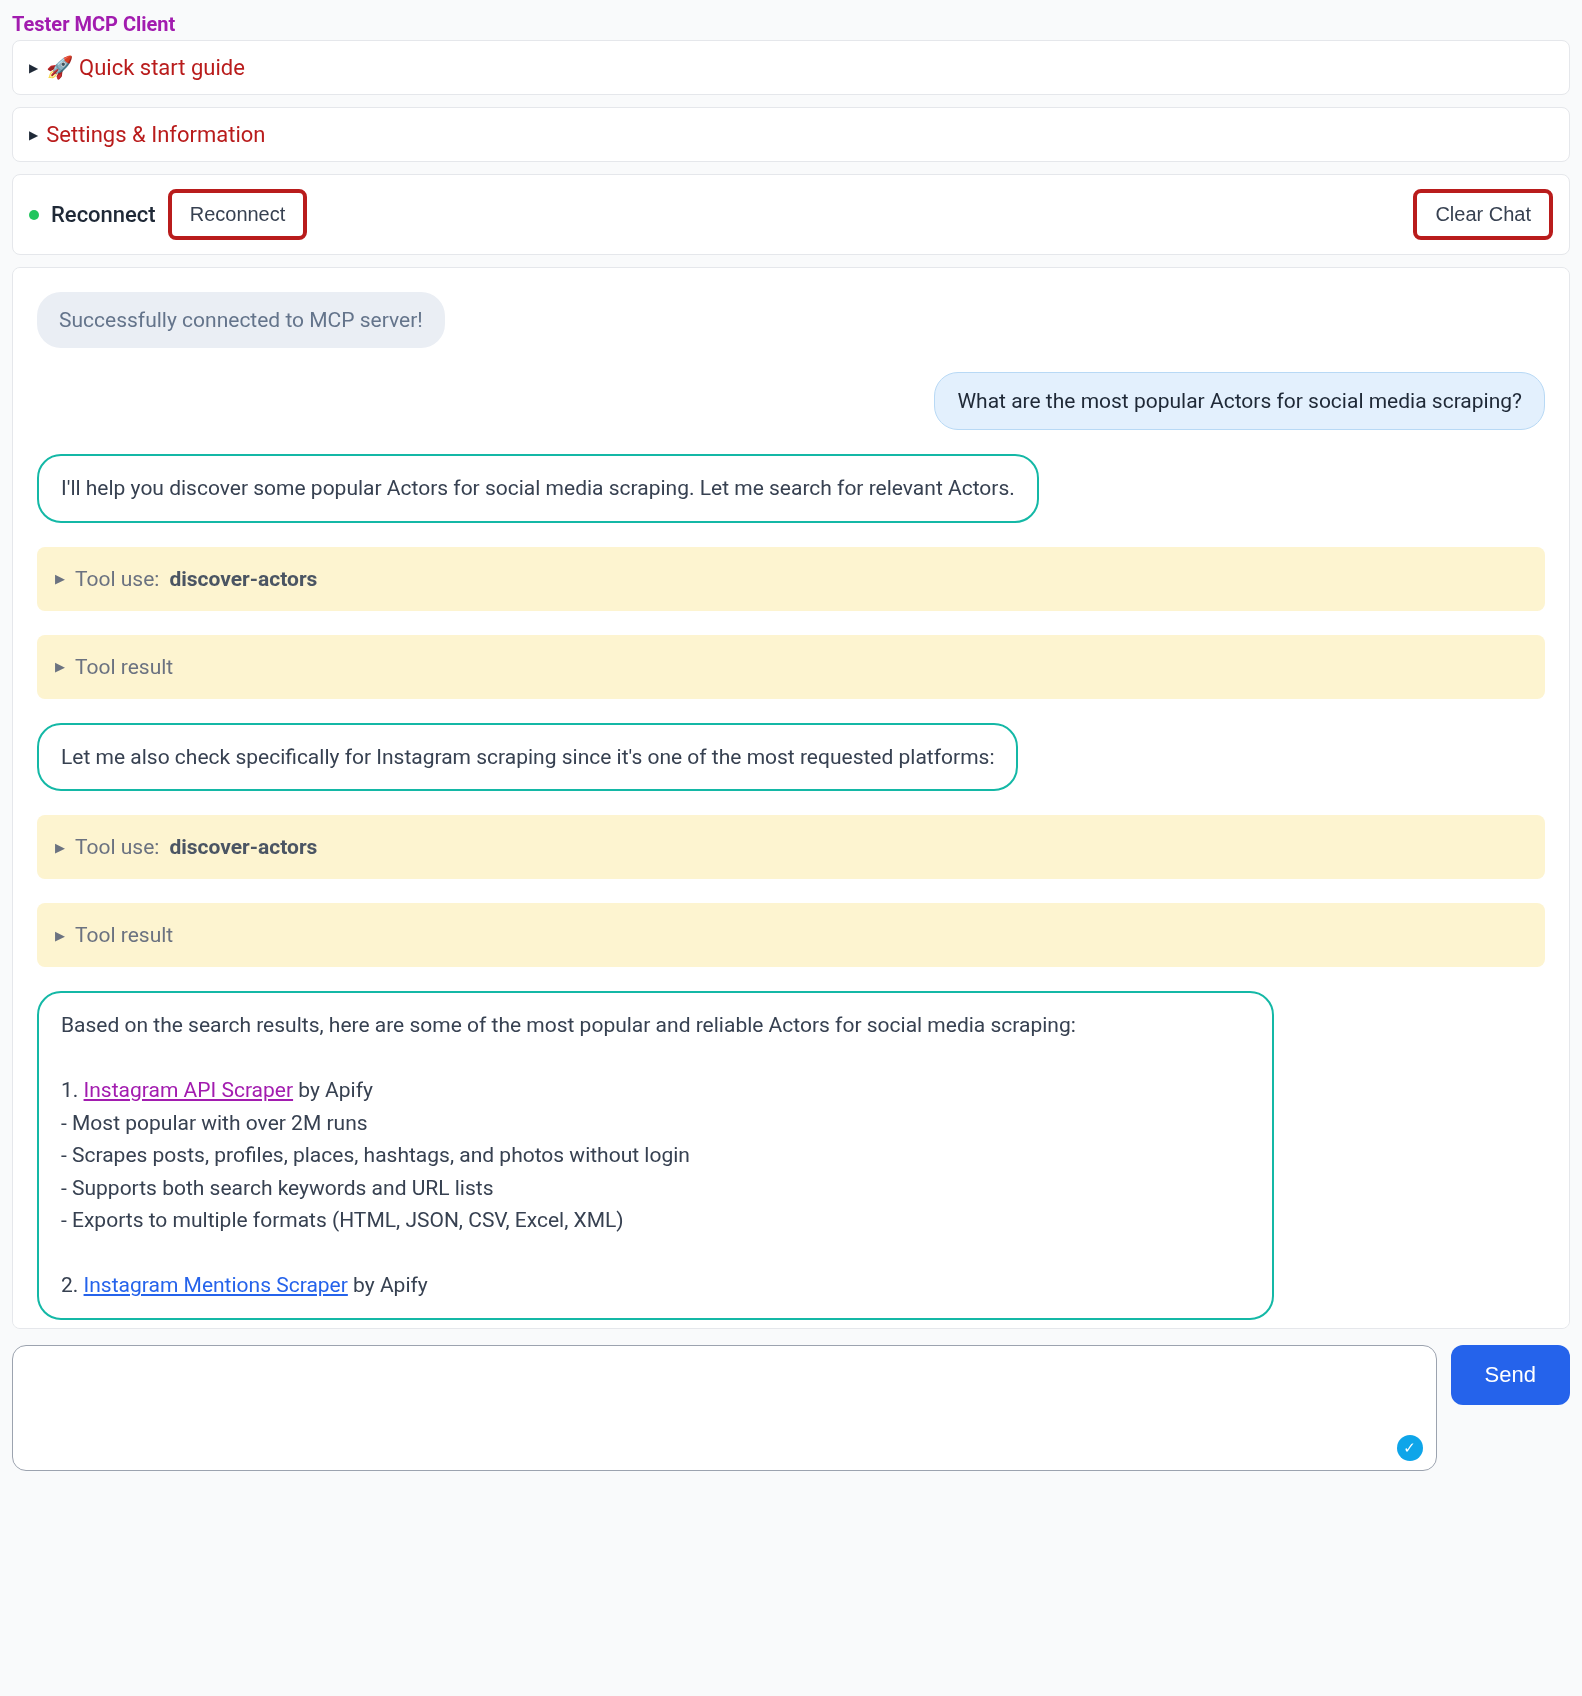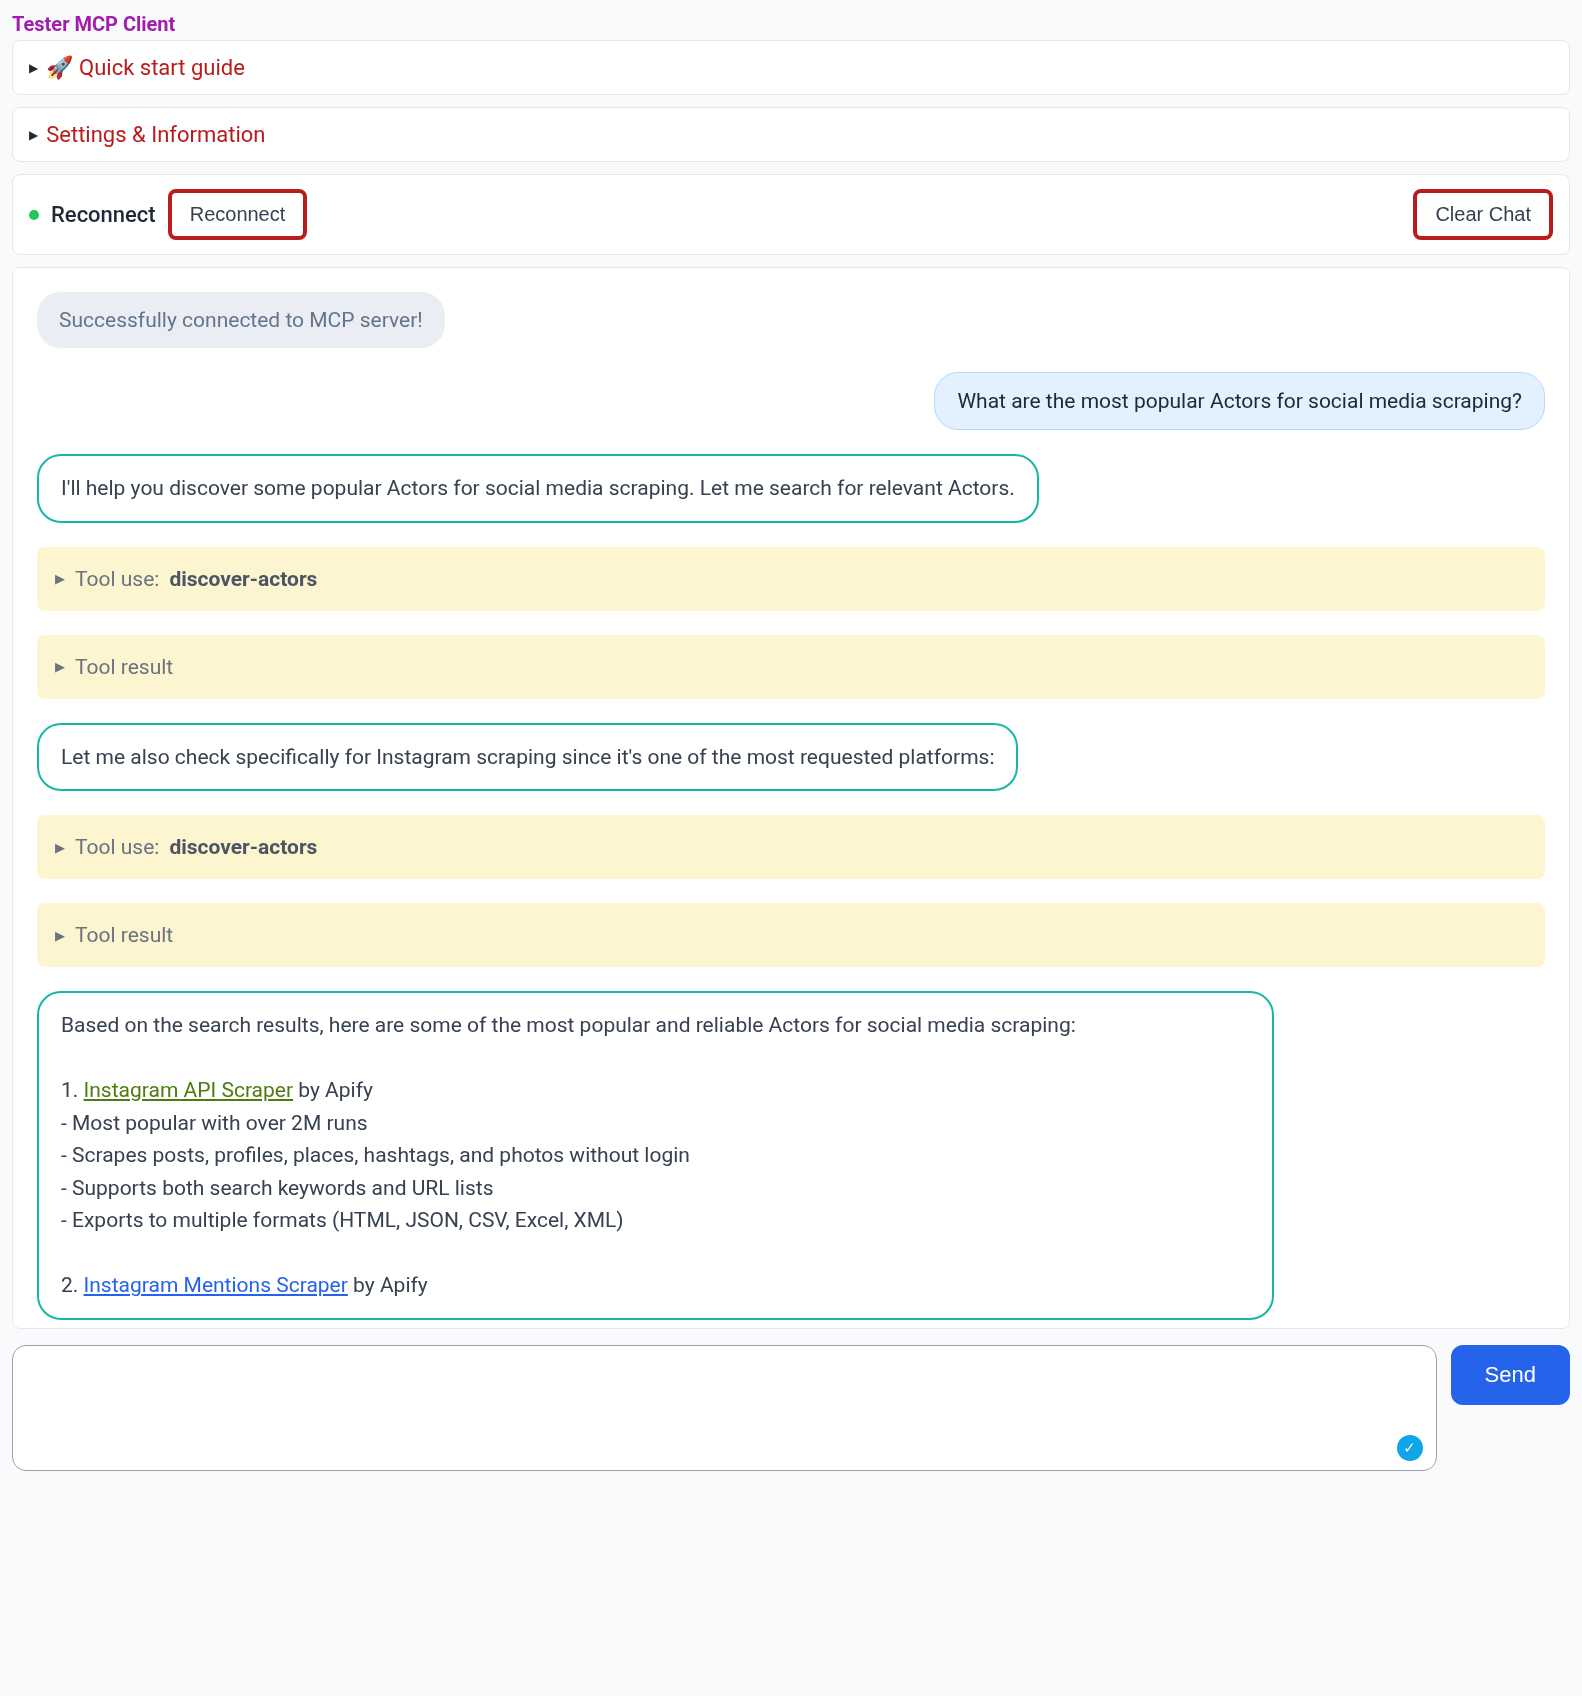--- a/index.html
+++ b/index.html
@@ -124,21 +124,21 @@
     color: #6b7280;
   }
   .tool-block .tool-name {
     font-weight: 700;
     color: #4b5563;
   }
   .assistant-msg a {
     color: #2563eb;
     text-decoration: underline;
   }
-  .assistant-msg a.visited { color: #4d7c0f; }
+  .assistant-msg a.visited { color: #a21caf; }
   .input-row {
     display: flex;
     gap: 14px;
     margin-top: 16px;
     align-items: stretch;
   }
   .input-wrap {
     flex: 1;
     position: relative;
   }

